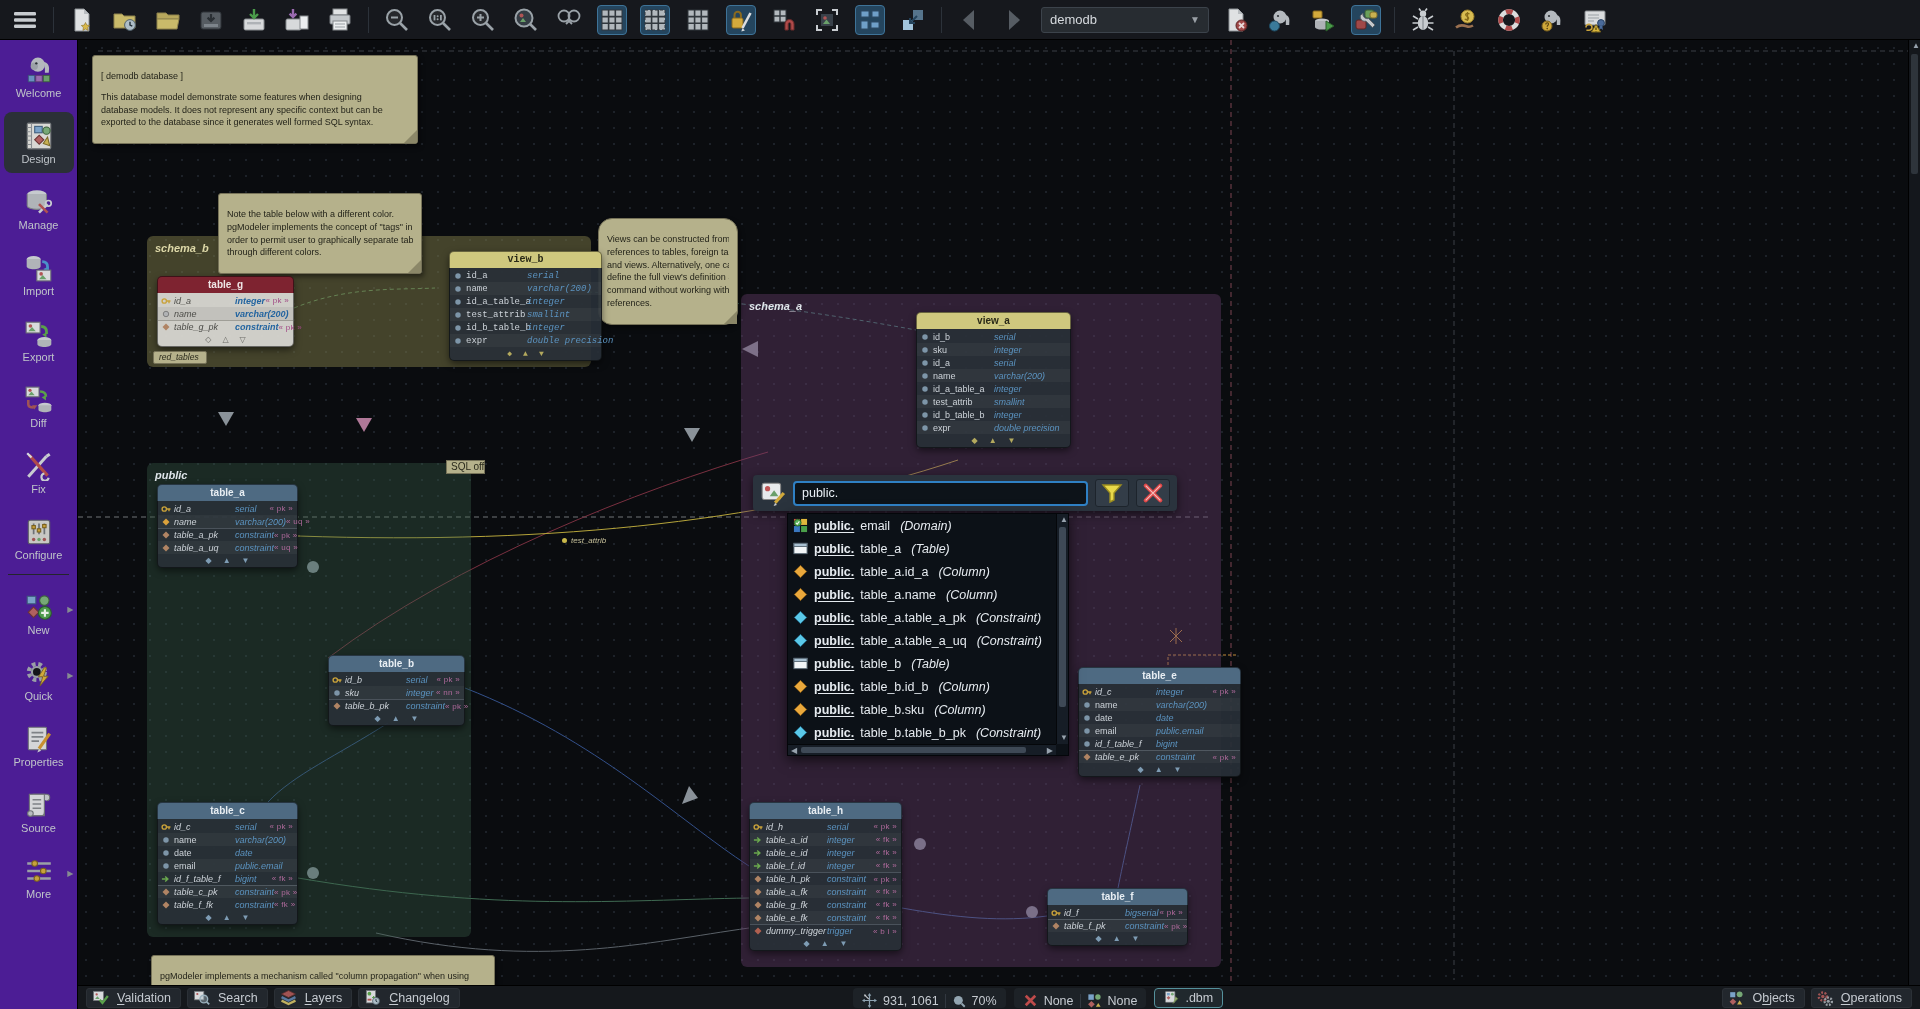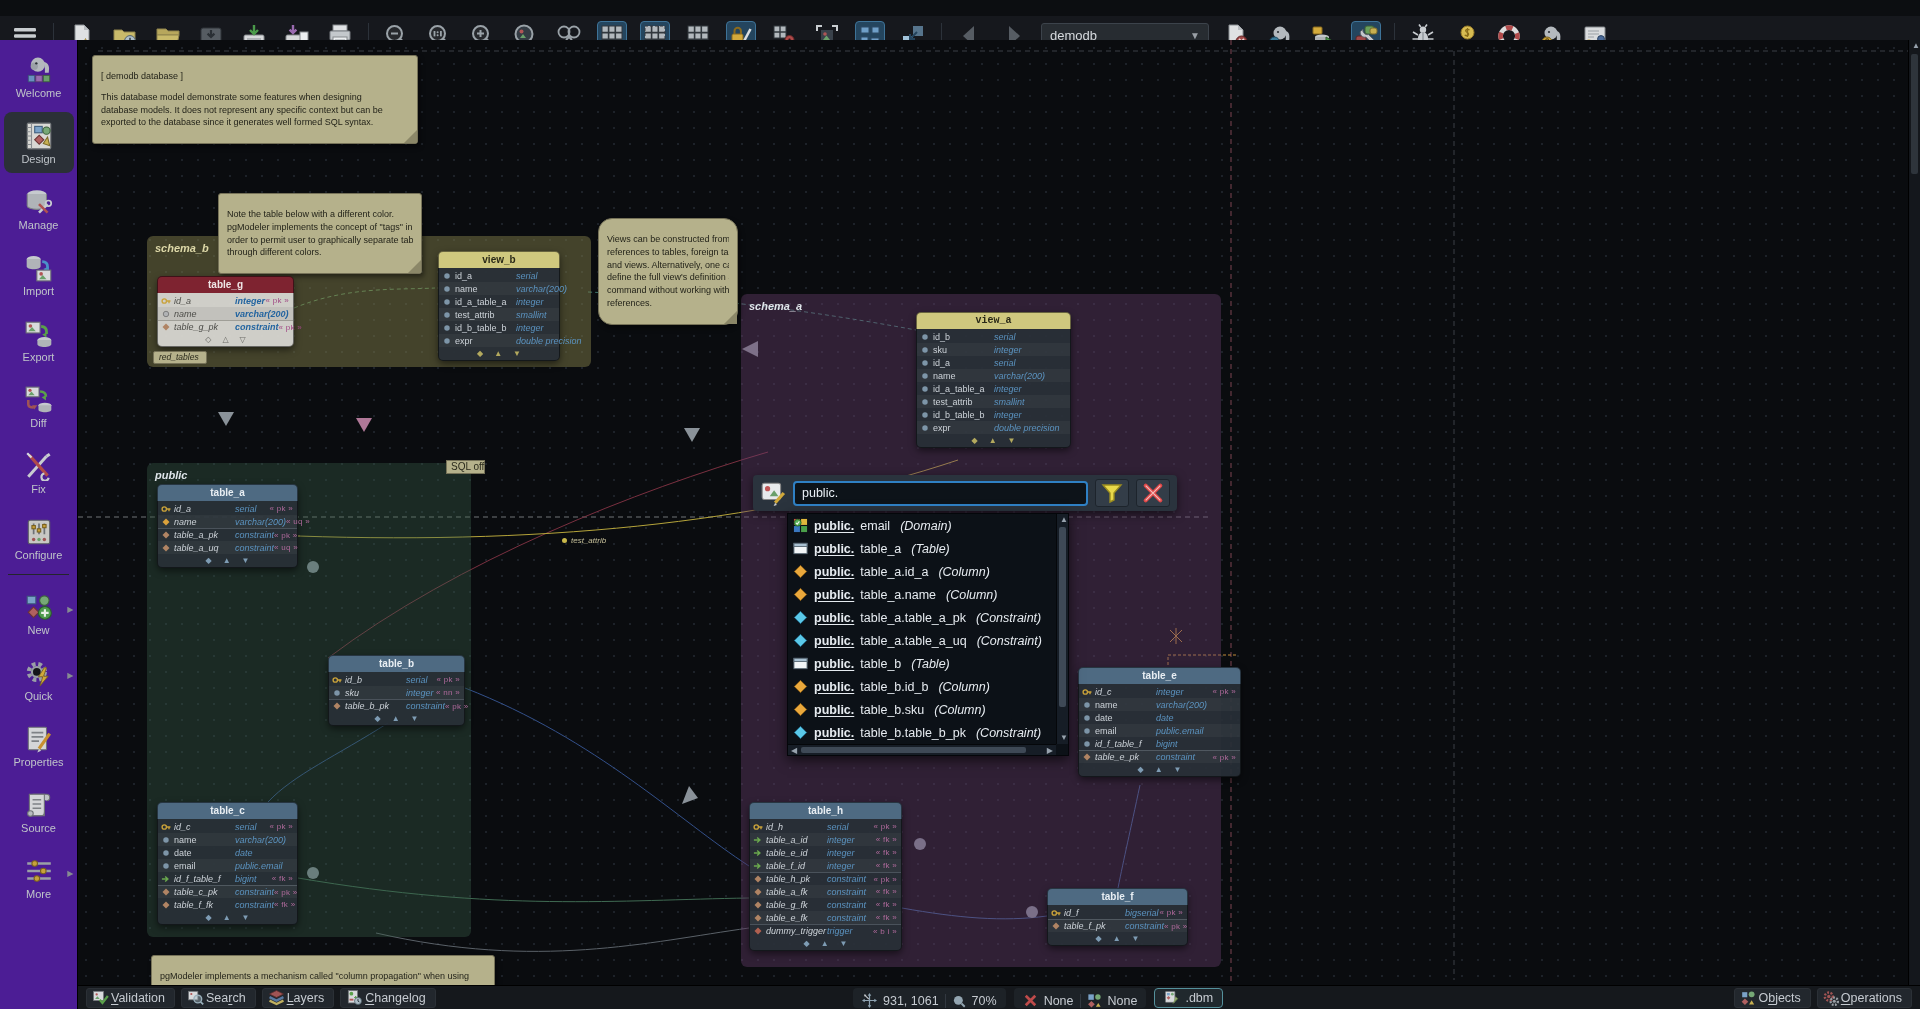--- a/index.html
+++ b/index.html
@@ -1,21 +1,21 @@
 <!DOCTYPE html>
 <html><head>
 <meta charset="utf-8">
 <style>
   *{margin:0;padding:0;box-sizing:border-box}
   html,body{width:1920px;height:1009px;overflow:hidden;background:#0c0e11;
     font-family:"Liberation Sans","DejaVu Sans",sans-serif;color:#c6cbd1;-webkit-font-smoothing:antialiased}
   #root{position:relative;width:1920px;height:1009px}
 
   
-  #toolbar{position:absolute;left:0;top:16px;width:1920px;height:40px;background:#16181d;
+  #toolbar{position:absolute;left:0;top:0;width:1920px;height:40px;background:#16181d;
     display:flex;align-items:center;gap:13px;padding:0 10px;border-bottom:1px solid #000}
   .tb-btn{width:30px;height:30px;flex:0 0 auto;display:flex;align-items:center;justify-content:center;border-radius:4px;border:1px solid transparent}
   .tb-btn.active{background:#24455e;border-color:#3e7398}
   .tb-sep{width:1px;height:26px;background:#2c323a;flex:0 0 auto}
   .tb-drop{height:26px;width:168px;background:#272c31;border:1px solid #3c434b;border-radius:3px;
     display:flex;align-items:center;padding:0 8px;font-size:13px;color:#d6dade;flex:0 0 auto}
   .tb-drop .arr{margin-left:auto;color:#9aa0a6;font-size:10px}
 
   
   #sidebar{position:absolute;left:0;top:40px;width:78px;height:969px;background:#4c1d95;border-right:1px solid #000;padding-top:6px}
@@ -91,21 +91,21 @@
   .pp-hth{position:absolute;top:2px;bottom:2px;left:13px;right:30px;background:#3e4956;border-radius:2px}
 
   
   #vscroll{position:absolute;right:0;top:0;width:12px;height:945px;background:#14171c;border-left:1px solid #000}
   #vscroll .vth{position:absolute;left:2px;right:2px;top:14px;height:120px;background:#2e343b;border-radius:2px}
 
   
   #statusbar{position:absolute;left:78px;right:0;bottom:0;height:24px;background:#15181c;
     border-top:1px solid #000;display:flex;align-items:center;font-size:12.5px}
   .st-left{display:flex;gap:6px;margin-left:8px}
-  .st-btn{display:flex;align-items:center;gap:2px;height:20px;background:#22272d;
+  .st-btn{display:flex;align-items:center;gap:8px;height:20px;background:#22272d;
     border:1px solid #2b3036;border-radius:3px;padding:0 9px 0 5px;color:#c6cbd1}
   .st-center{position:absolute;left:775px;display:flex;align-items:center;gap:8px}
   .st-group{display:flex;align-items:flex-end;gap:6px;background:#1d2227;border-radius:4px;height:20px;padding:0 9px}
   .st-div{width:1px;height:14px;background:#323840}
   .st-dbm{display:flex;align-items:center;gap:5px;height:20px;border:1px solid #55919c;
     background:#20282d;border-radius:4px;padding:0 9px}
   .st-right{position:absolute;right:8px;display:flex;gap:6px}
   u{text-decoration:underline;text-underline-offset:1.5px}
 </style>
 </head>
@@ -717,21 +717,21 @@
               <span class="rt">constraint</span>
               <span class="rb">« pk »</span>
             </div>
             <div class="ftr f-light">
               <span>◇</span>
               <span>△</span>
               <span>▽</span>
             </div>
           </div>
         </div>
-        <div class="ent dark" style="left: 360px; top: 211px; width: 122px;">
+        <div class="ent dark" style="left: 371px; top: 211px; width: 153px; font-family: Liberation Mono, monospace;">
           <div class="hd" style="background: linear-gradient(rgb(207, 200, 126), rgb(207, 200, 126)); color: rgb(42, 42, 24);">view_b</div>
           <div class="bd">
             <div class="row">
               <span style="display: flex;">
                 <svg width="10" height="10" viewBox="0 0 11 11" xmlns="http://www.w3.org/2000/svg">
                   <circle cx="5.5" cy="5.5" r="3" fill="#7d95a8"></circle>
                 </svg>
               </span>
               <span class="rn">id_a</span>
               <span class="rt">serial</span>
@@ -782,21 +782,21 @@
               <span class="rt">double precision</span>
             </div>
             <div class="ftr f-khaki">
               <span>◆</span>
               <span>▲</span>
               <span>▼</span>
             </div>
           </div>
         </div>
         <div class="ent dark" style="left: 838px; top: 272px; width: 155px;">
-          <div class="hd" style="background: linear-gradient(rgb(207, 200, 126), rgb(207, 200, 126)); color: rgb(42, 42, 24); font-family: Liberation Mono, monospace;">view_a</div>
+          <div class="hd" style="background: linear-gradient(rgb(207, 200, 126), rgb(207, 200, 126)); color: rgb(42, 42, 24);">view_a</div>
           <div class="bd">
             <div class="row">
               <span style="display: flex;">
                 <svg width="10" height="10" viewBox="0 0 11 11" xmlns="http://www.w3.org/2000/svg">
                   <circle cx="5.5" cy="5.5" r="3" fill="#7d95a8"></circle>
                 </svg>
               </span>
               <span class="rn">id_b</span>
               <span class="rt">serial</span>
             </div>

